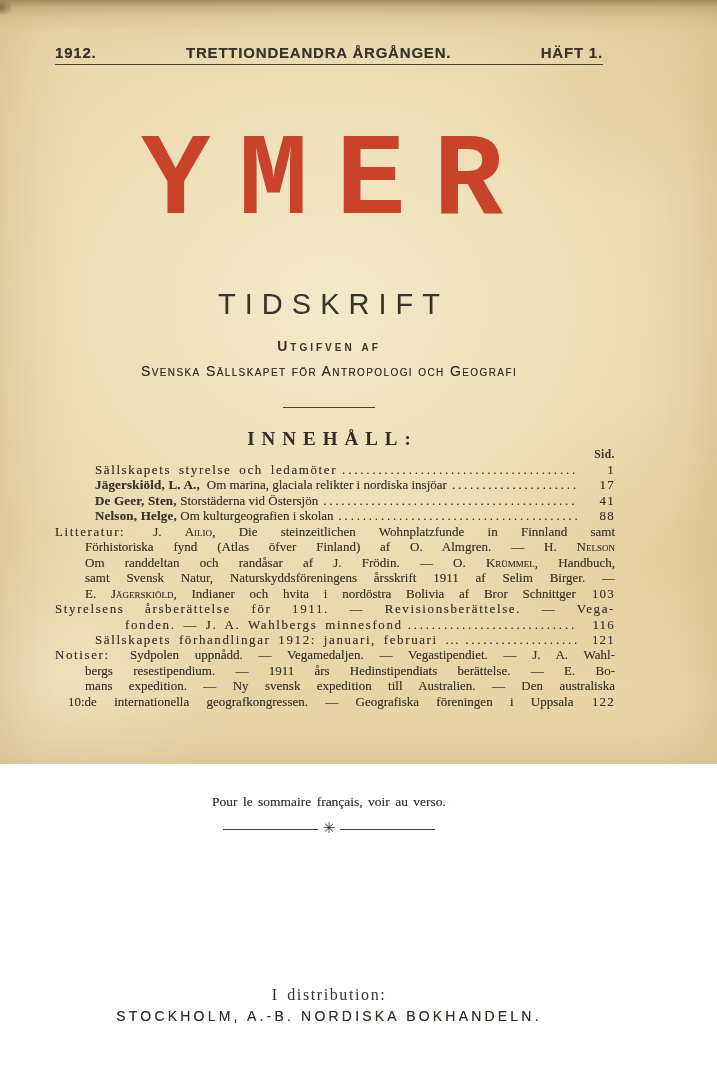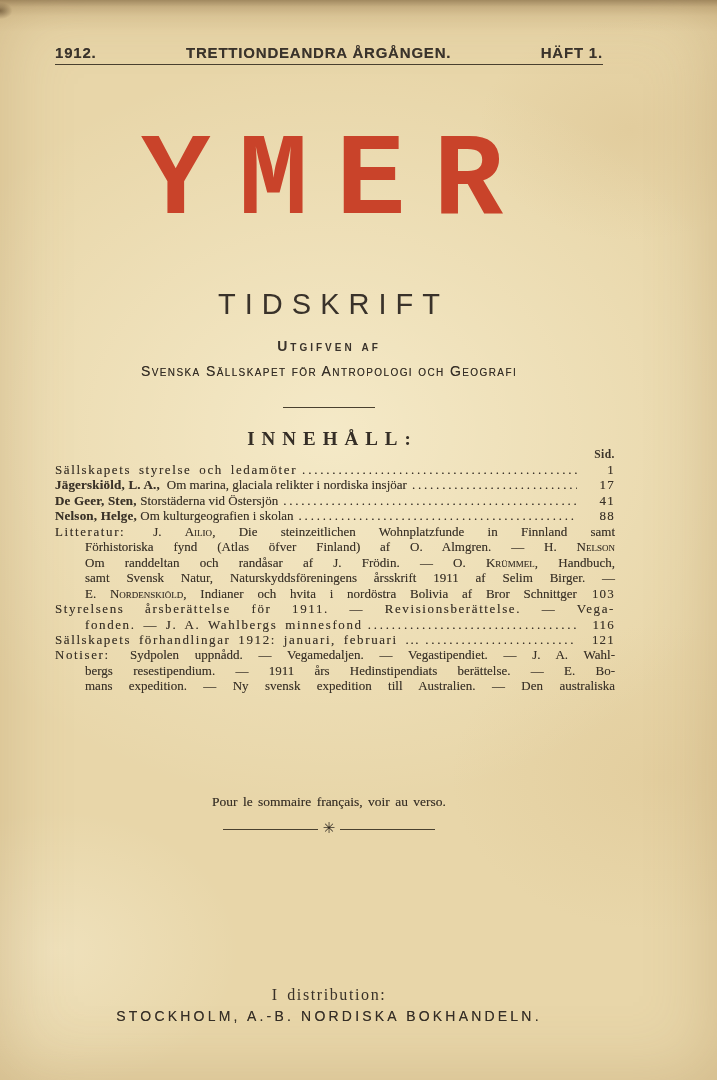--- a/index.html
+++ b/index.html
@@ -1,21 +1,21 @@
 <!DOCTYPE html>
 <html><head>
 <meta charset="utf-8">
 <style>
   html,body{margin:0;padding:0;}
   body{
     width:717px;height:1080px;overflow:hidden;
     font-family:"Liberation Serif","DejaVu Serif",serif;
   }
   .paper{
-    position:relative;width:717px;height:1080px;
+    position:relative;width:717px;height:764px;
     background:
       radial-gradient(18px 12px at 0% 1%, rgba(55,38,18,0.55), rgba(55,38,18,0) 70%),
       linear-gradient(180deg, rgba(96,70,38,0.50) 0px, rgba(140,108,66,0.28) 7px, rgba(176,146,96,0.14) 16px, rgba(176,146,96,0) 32px),
       radial-gradient(ellipse 620px 520px at 46% 40%, rgba(255,249,224,0.55), rgba(255,249,224,0) 72%),
       radial-gradient(220px 160px at 88% 12%, rgba(188,148,88,0.14), rgba(188,148,88,0) 70%),
       radial-gradient(300px 220px at 92% 72%, rgba(200,164,104,0.16), rgba(200,164,104,0) 70%),
       radial-gradient(260px 200px at 8% 88%, rgba(255,250,230,0.30), rgba(255,250,230,0) 70%),
       #e8d6a9;
     box-shadow: inset 0 0 70px rgba(150,112,58,0.28);
     color:#3b3329;
@@ -70,21 +70,21 @@
     font-size:11.5px;font-weight:700;letter-spacing:0.5px;
   }
 
   
   .toc{
     position:absolute;top:462px;left:0;width:560px;
     font-size:13px;line-height:15.45px;color:#3a3228;
     text-shadow:0 0 0.4px rgba(58,50,40,0.45);
   }
   .toc-line{min-height:15.45px;}
-  .toc-line.flexrow{display:flex;align-items:baseline;}
+  .toc-line.flexrow{display:flex;align-items:baseline;margin-left:40px;}
   .toc-line.blockrow{text-align:justify;text-align-last:justify;}
   .toc-line.ind1{padding-left:30px;}
   .toc-line.ind2{padding-left:13px;}
   .toc-line.spaced, .lead.spaced{letter-spacing:1.6px;word-spacing:3px;}
   .lead{white-space:pre;}
   .lead.bold{font-weight:700;letter-spacing:0.2px;}
   .toc-text{white-space:pre-wrap;}
   .sc{font-variant:small-caps;}
   .dots{flex:1;overflow:hidden;white-space:nowrap;margin:0 2px 0 5px;}
   .dots::after{content:"....................................................................................";letter-spacing:2.8px;}
@@ -159,35 +159,36 @@
         <div class="toc-line flexrow">
           <span class="lead bold">Nelson, Helge, </span>
           <span class="toc-text"><span>Om kulturgeografien i skolan</span></span>
           <span class="dots"></span>
           <span class="pg">88</span>
         </div>
         <div class="toc-line blockrow"><span class="lead spaced">Litteratur: </span><span class="toc-text"><span>J. </span><span class="sc">Ailio</span><span>, Die steinzeitlichen Wohnplatzfunde in Finnland samt</span></span></div>
         <div class="toc-line blockrow ind1"><span class="toc-text"><span>Förhistoriska fynd (Atlas öfver Finland) af O. Almgren. — H. </span><span class="sc">Nelson</span><span></span></span></div>
         <div class="toc-line blockrow ind1"><span class="toc-text"><span>Om randdeltan och randåsar af J. Frödin. — O. </span><span class="sc">Krümmel</span><span>, Handbuch,</span></span></div>
         <div class="toc-line blockrow ind1"><span class="toc-text"><span>samt Svensk Natur, Naturskyddsföreningens årsskrift 1911 af Selim Birger. —</span></span></div>
-        <div class="toc-line blockrow ind1"><span class="toc-text"><span>E. </span><span class="sc">Nordenskiöld</span><span>, Indianer och hvita i nordöstra Bolivia af Bror Schnittger</span></span><span class="pg-inline"> 103</span></div>
+        <div class="toc-line blockrow ind1"><span class="toc-text"><span>E. </span><span class="sc">Jägerskiöld</span><span>, Indianer och hvita i nordöstra Bolivia af Bror Schnittger</span></span><span class="pg-inline"> 103</span></div>
         <div class="toc-line blockrow spaced"><span class="toc-text"><span>Styrelsens årsberättelse för 1911. — Revisionsberättelse. — Vega-</span></span></div>
         <div class="toc-line flexrow ind1 spaced">
           <span class="toc-text"><span>fonden. — J. A. Wahlbergs minnesfond</span></span>
           <span class="dots"></span>
           <span class="pg">116</span>
         </div>
         <div class="toc-line flexrow spaced">
           <span class="toc-text"><span>Sällskapets förhandlingar 1912: januari, februari ...</span></span>
           <span class="dots"></span>
           <span class="pg">121</span>
         </div>
         <div class="toc-line blockrow"><span class="lead spaced">Notiser: </span><span class="toc-text"><span>Sydpolen uppnådd. — Vegamedaljen. — Vegastipendiet. — J. A. Wahl-</span></span></div>
         <div class="toc-line blockrow ind1"><span class="toc-text"><span>bergs resestipendium. — 1911 års Hedinstipendiats berättelse. — E. Bo-</span></span></div>
         <div class="toc-line blockrow ind1"><span class="toc-text"><span>mans expedition. — Ny svensk expedition till Australien. — Den australiska</span></span></div>
+        <div class="toc-line blockrow ind2"><span class="toc-text"><span>10:de internationella geografkongressen. — Geografiska föreningen i Uppsala</span></span><span class="pg-inline"> 122</span></div>
       </div>
 
     <div class="french">Pour le sommaire français, voir au verso.</div>
 
     <div class="divider">
       <div class="line"></div>
       <div class="star">✳</div>
       <div class="line"></div>
     </div>
 

